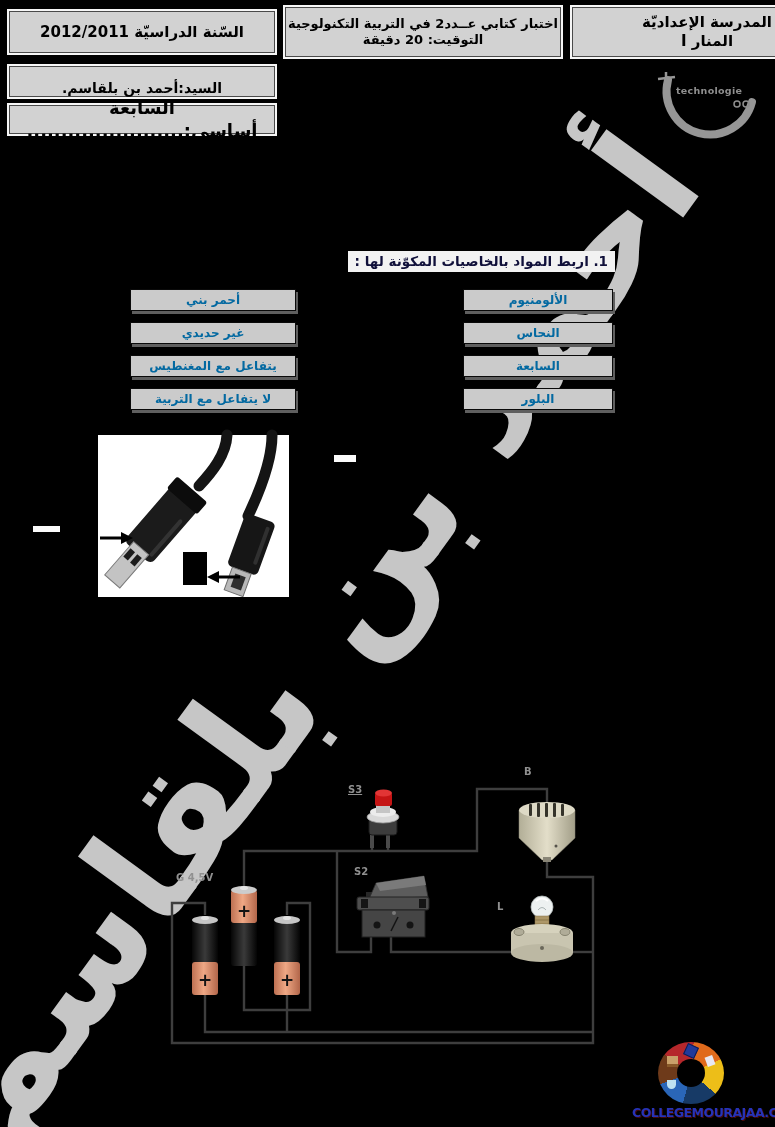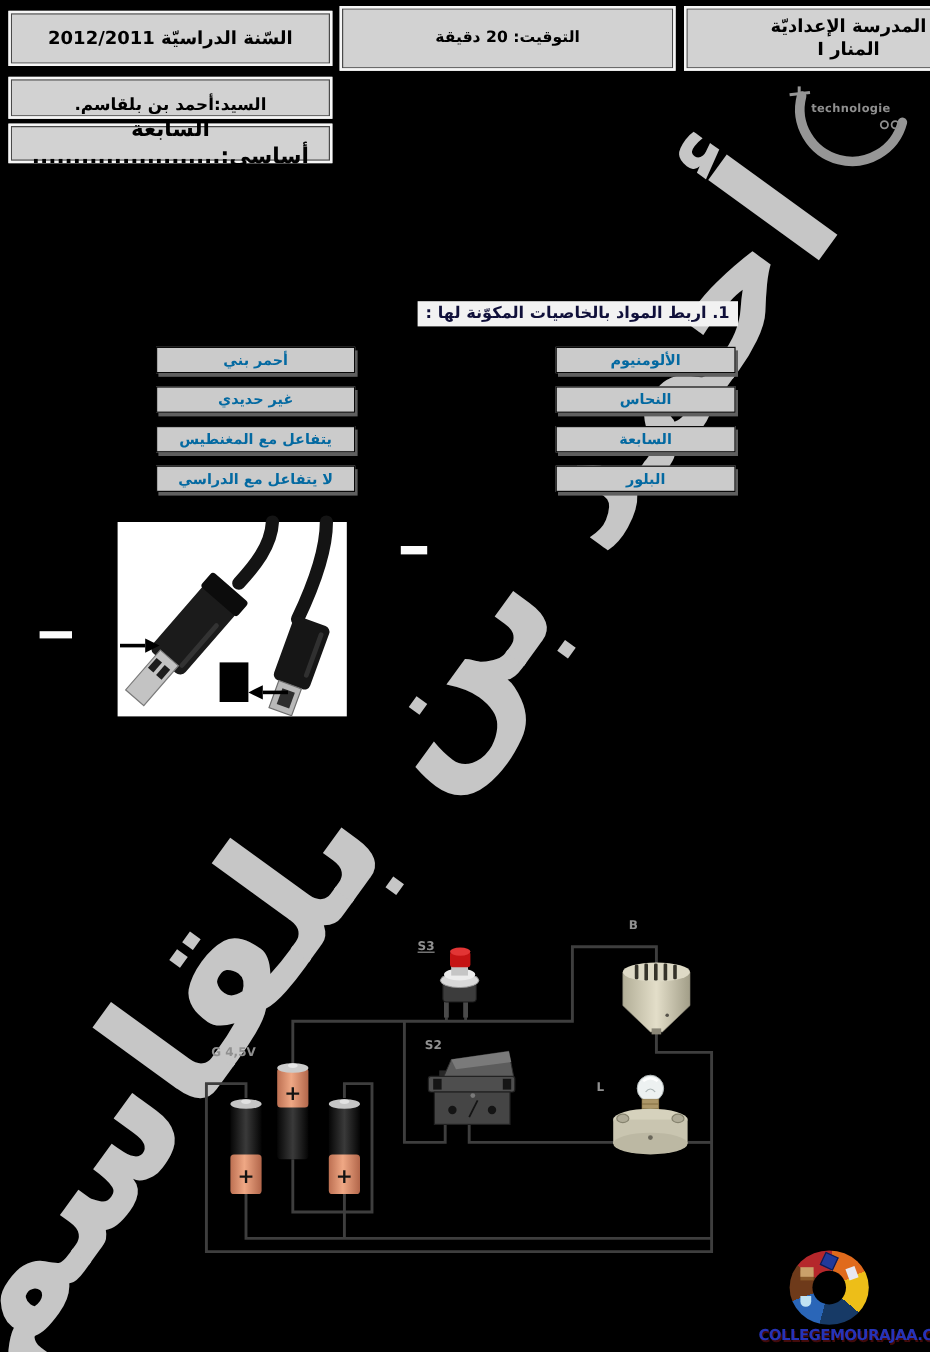--- a/index.html
+++ b/index.html
@@ -66,20 +66,21 @@
 </head>
 <body>
 
 <div class="watermark">أحمد بن بلقاسم.</div>
 
 <div class="hbox box-school">
   <span>المدرسة الإعداديّة</span>
   <span>المنار I</span>
 </div>
 <div class="hbox box-exam">
+  <span>اختبار كتابي عــدد2 في التربية التكنولوجية</span>
   <span>التوقيت: 20 دقيقة</span>
 </div>
 <div class="hbox box-year">
   <span>السّنة الدراسيّة 2012/2011</span>
 </div>
 <div class="hbox box-teacher">
   <span>السيد:أحمد بن بلقاسم.</span>
 </div>
 <div class="hbox box-grade">
   <span>السابعة أساسي:.......................</span>
@@ -89,21 +90,21 @@
 <div class="title1">1. اربط المواد بالخاصيات المكوّنة لها :</div>
 
 <div class="mbox mat r0">الألومنيوم</div>
 <div class="mbox mat r1">النحاس</div>
 <div class="mbox mat r2">السابعة</div>
 <div class="mbox mat r3">البلور</div>
 
 <div class="mbox prop r0">أحمر بني</div>
 <div class="mbox prop r1">غير حديدي</div>
 <div class="mbox prop r2">يتفاعل مع المغنطيس</div>
-<div class="mbox prop r3">لا يتفاعل مع الدراسي</div>
+<div class="mbox prop r3">لا يتفاعل مع التربية</div>
 
 <span class="clabel lab-g">G 4,5V</span>
 <span class="clabel lab-s3">S3</span>
 <span class="clabel lab-b">B</span>
 <span class="clabel lab-s2">S2</span>
 <span class="clabel lab-l">L</span>
 
 <svg class="gfx" width="775" height="1127" viewBox="0 0 775 1127">
   <defs>
     <linearGradient id="gb" x1="0" y1="0" x2="1" y2="0">

